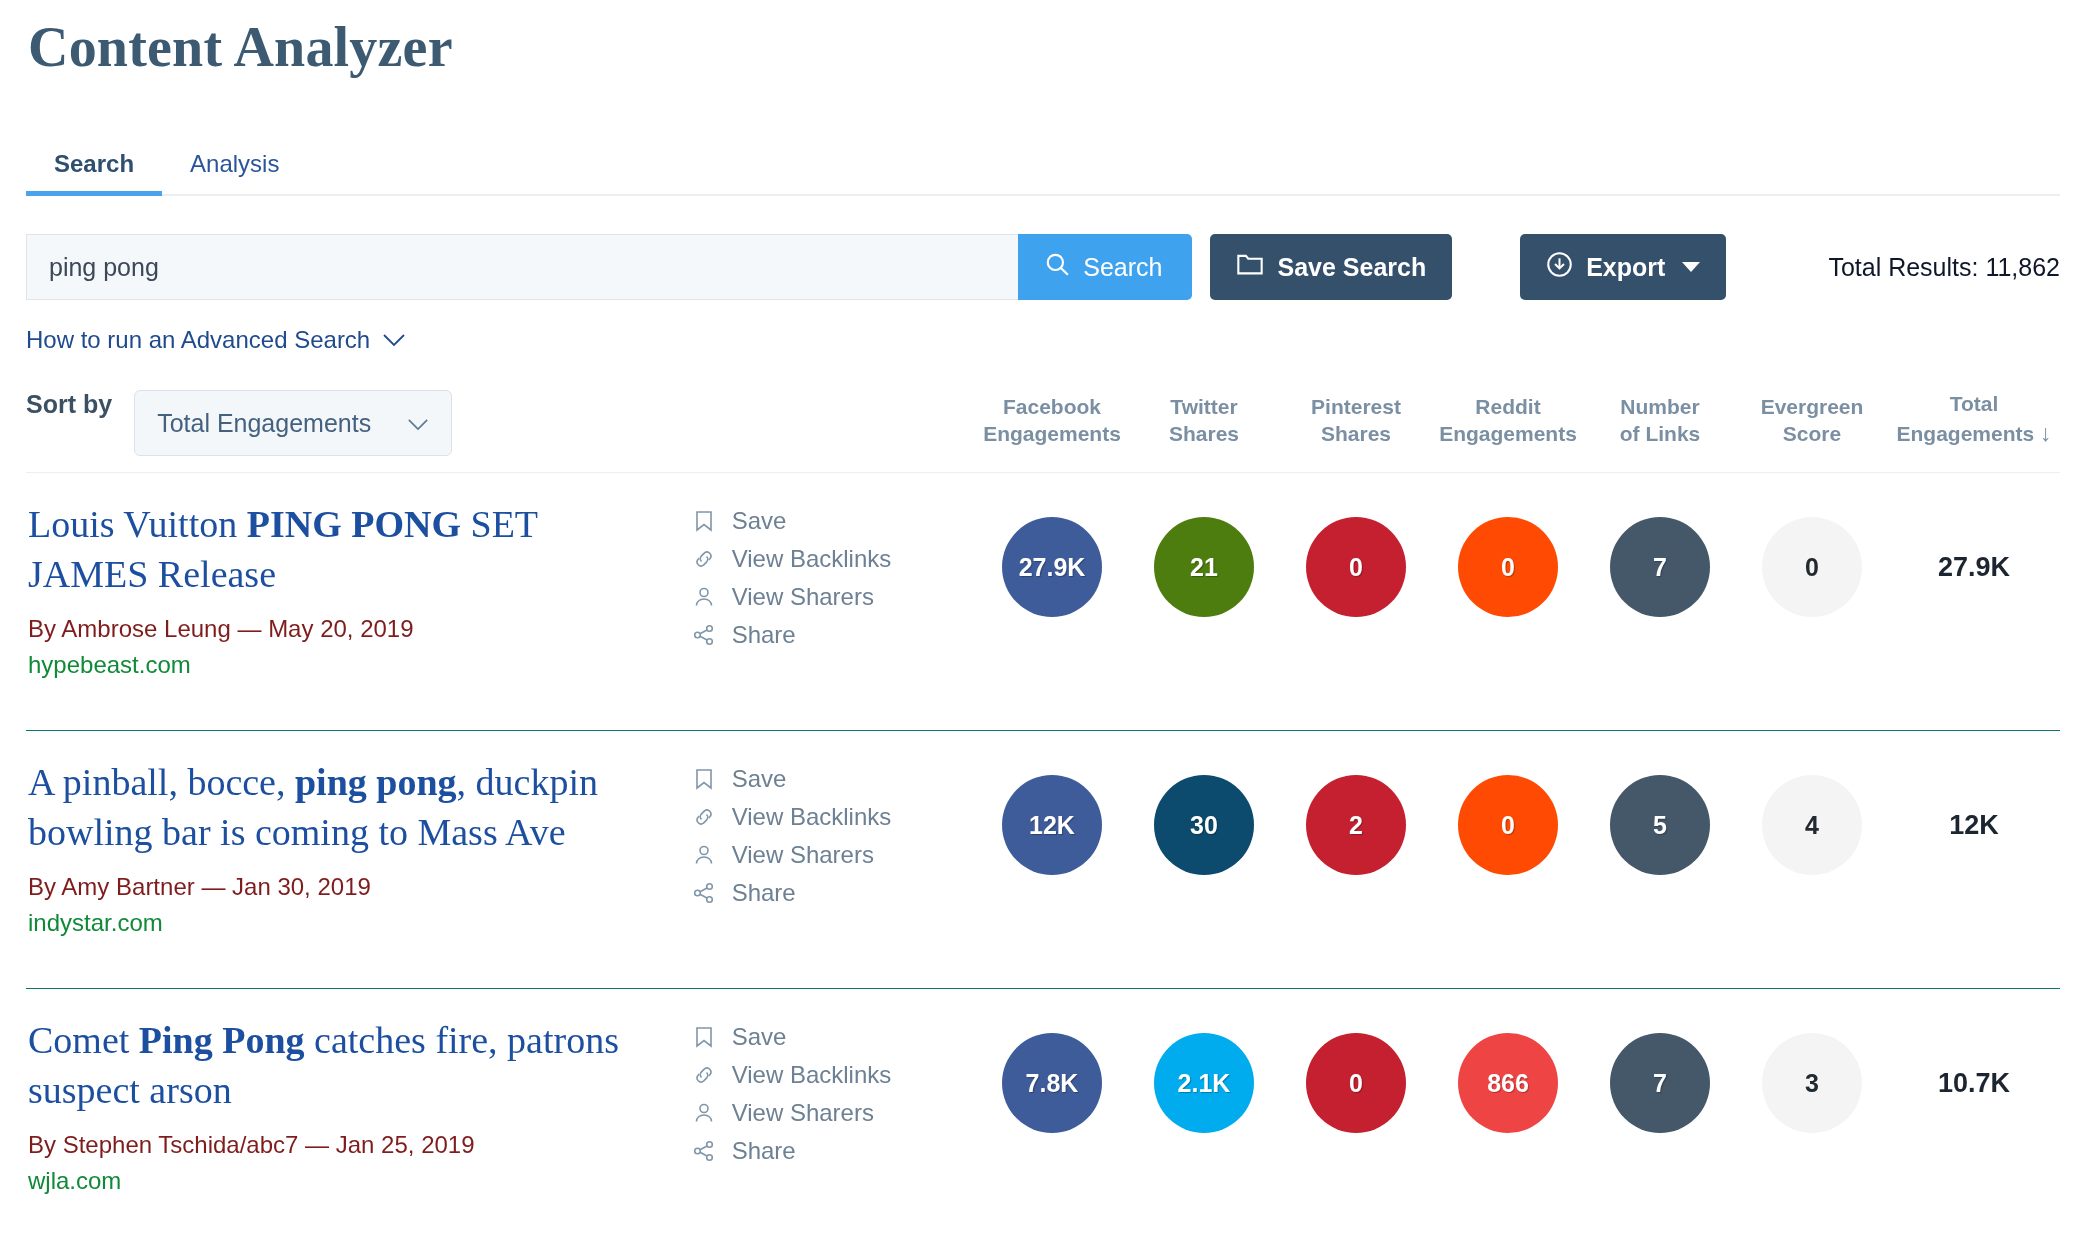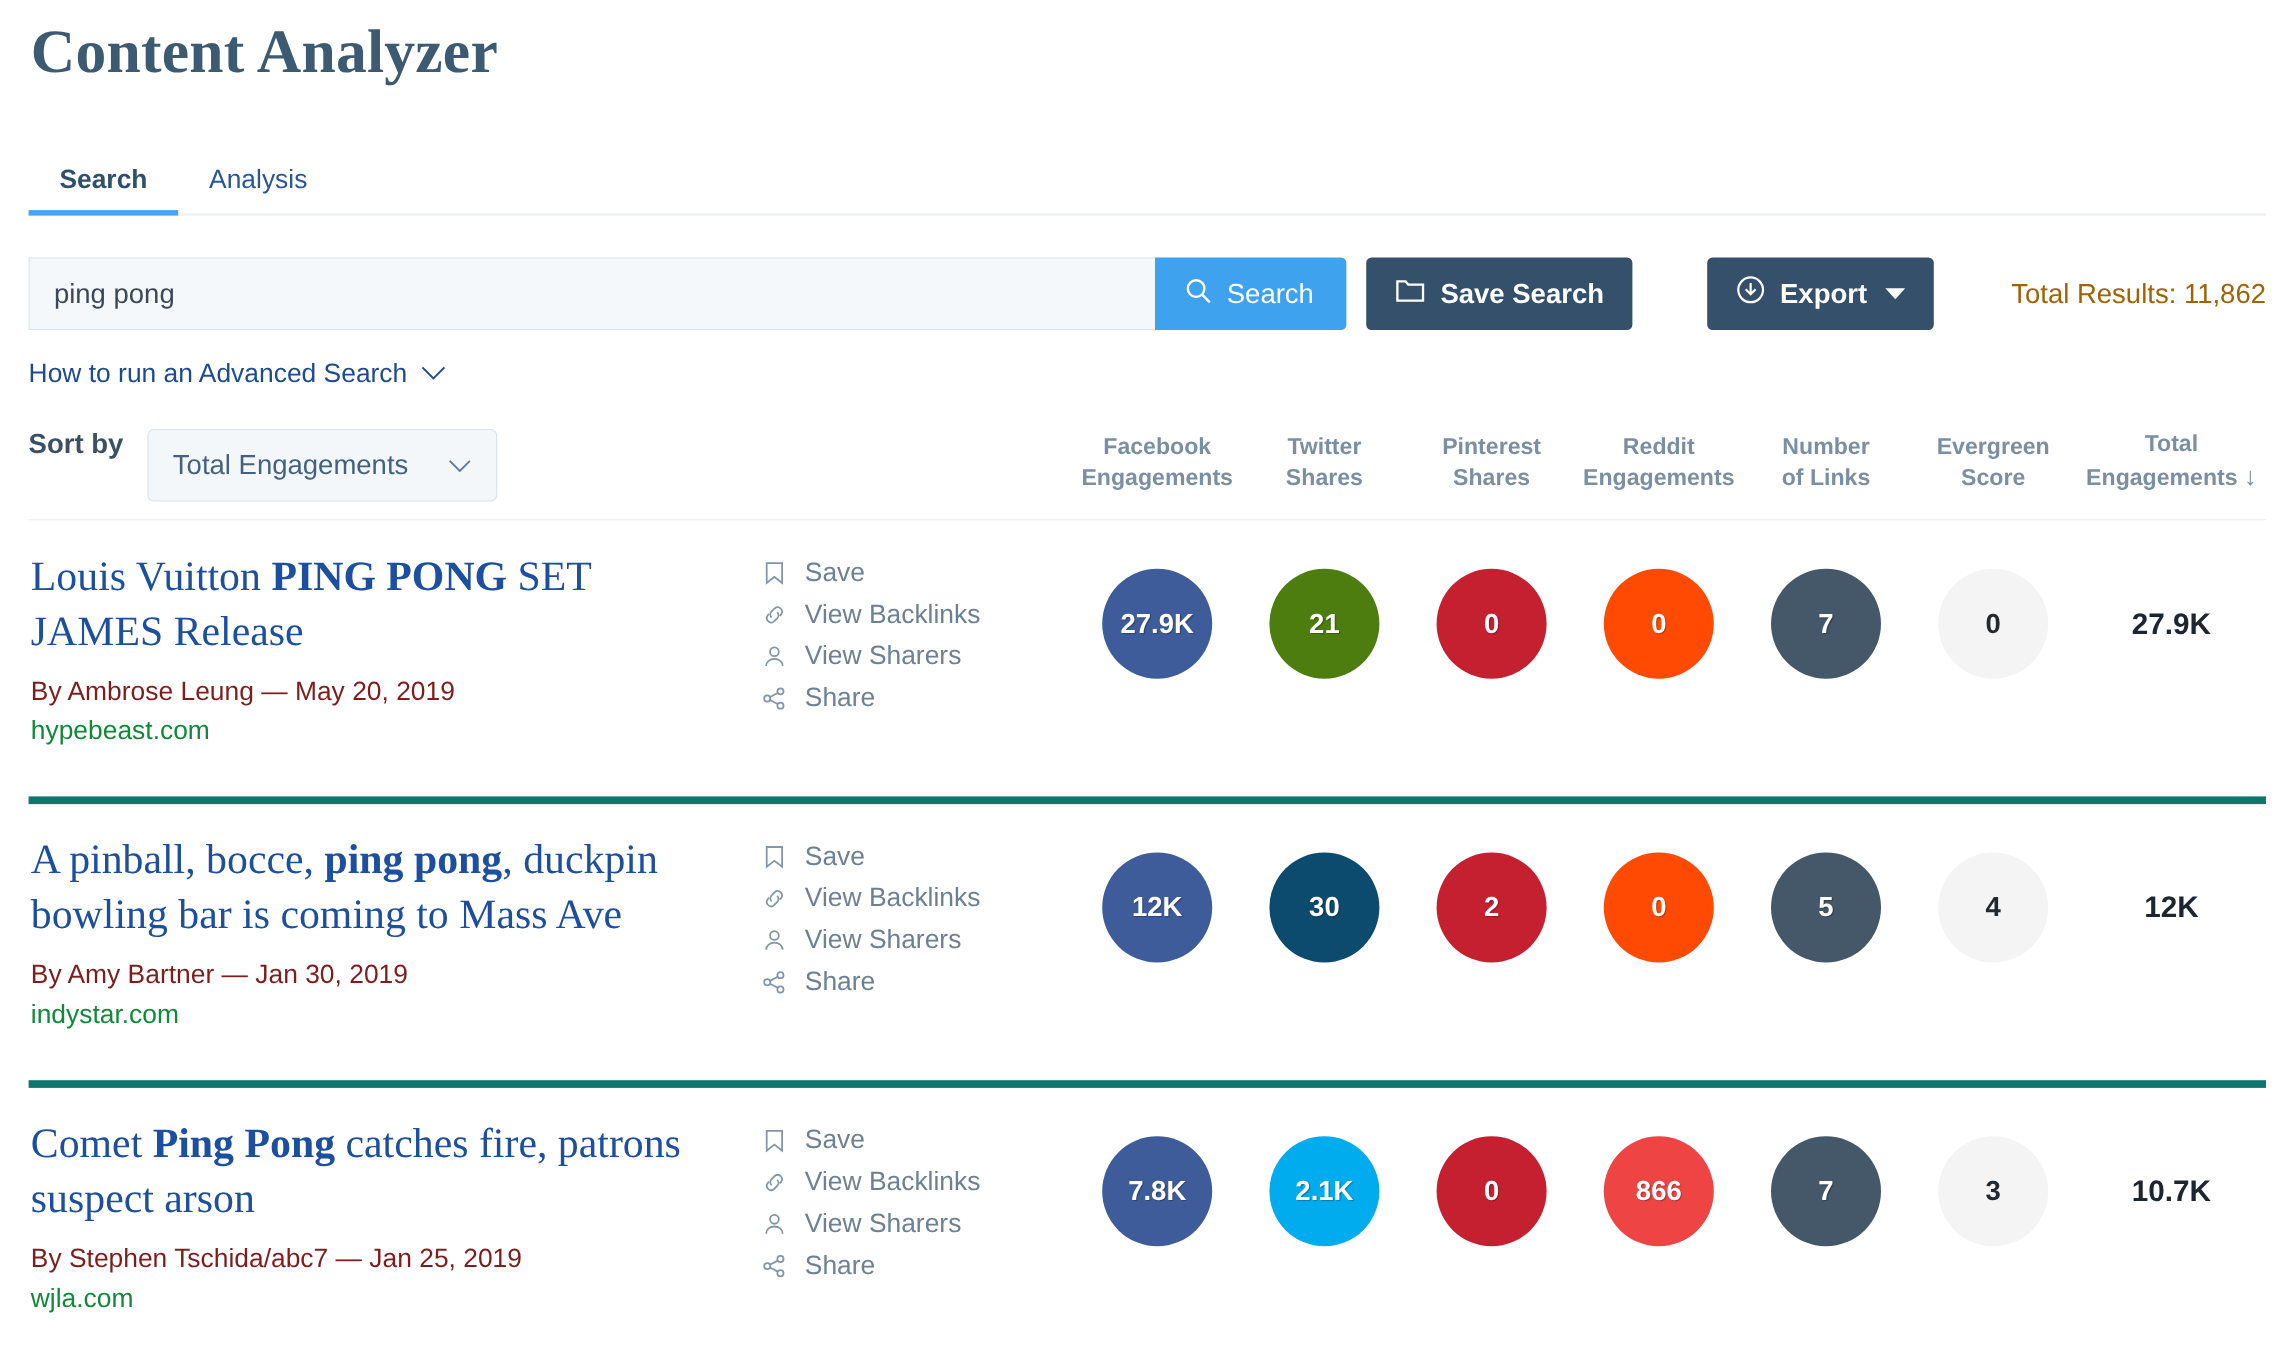--- a/index.html
+++ b/index.html
@@ -91,23 +91,23 @@
   }
   .btn-search {
     background: #3fa2ef;
     border-radius: 0 5px 5px 0;
     padding: 0 30px 0 26px;
   }
   .btn-dark { background: #34506b; font-weight: bold; }
   .gap-sm { margin-left: 18px; }
   .gap-lg { margin-left: 68px; }
   .total-results {
-    margin-left: 70px;
+    margin-left: 102px;
     font-size: 25px;
-    color: #a16207;
+    color: #0f172a;
     white-space: nowrap;
   }
   .caret {
     width: 0; height: 0;
     border-left: 9px solid transparent;
     border-right: 9px solid transparent;
     border-top: 10px solid #ffffff;
     margin-left: 4px;
   }
 
@@ -165,21 +165,21 @@
     line-height: 1.32;
   }
   .col-head.total { width: 172px; }
   .sort-arrow { font-weight: normal; font-size: 23px; }
 
   
   .rows { border-top: 1px solid #eceff1; }
   .row {
     display: flex;
     align-items: flex-start;
-    border-bottom: 7px solid #0f766e;
+    border-bottom: 1px solid #0f766e;
     padding: 26px 0 22px 0;
     min-height: 258px;
   }
   .row:last-child { border-bottom: none; }
 
   .res-main { width: 660px; padding-left: 2px; }
   .res-title {
     font-family: "Liberation Serif", serif;
     font-size: 38px;
     line-height: 1.32;

